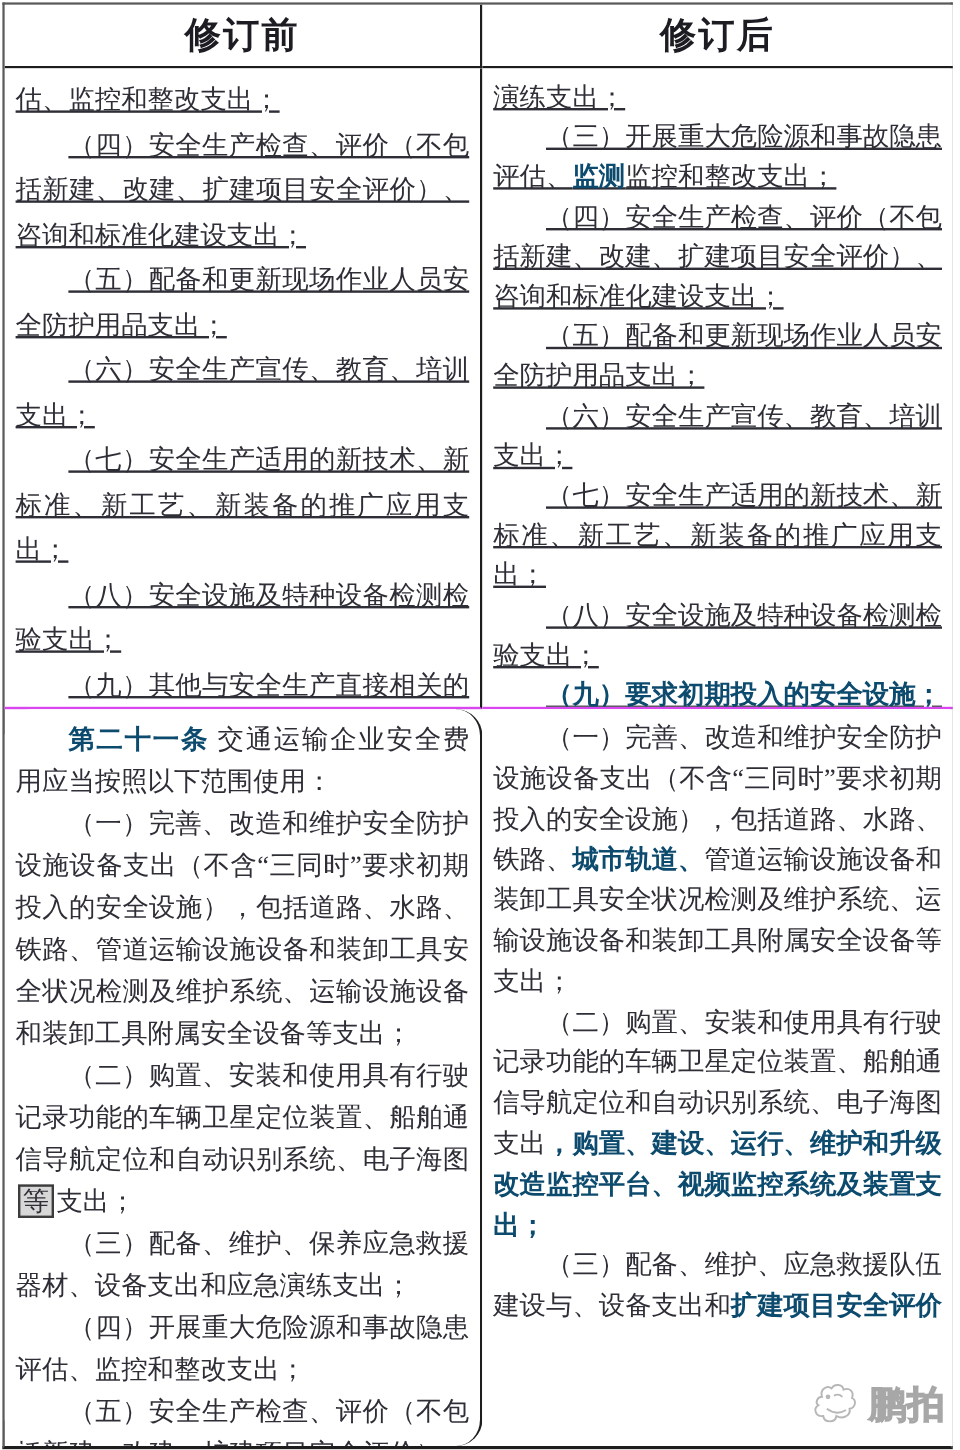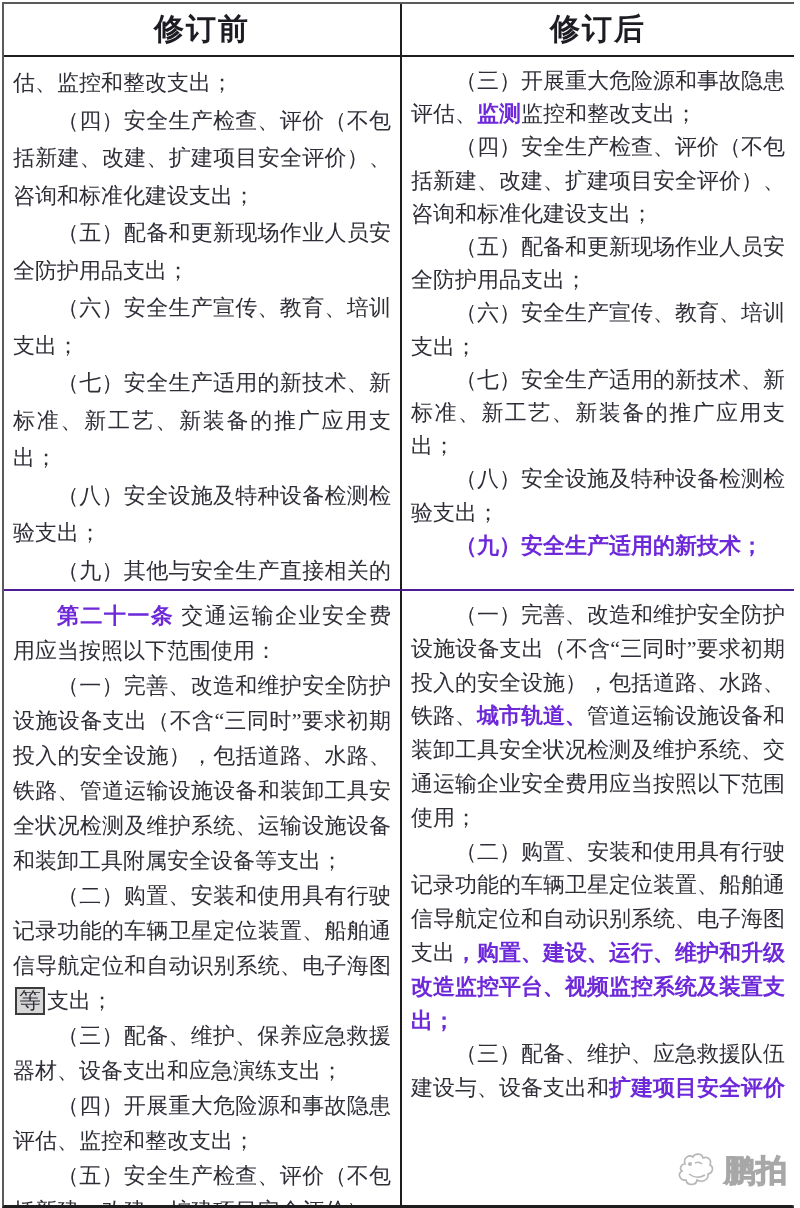--- a/index.html
+++ b/index.html
@@ -23,38 +23,38 @@
     background:#fff;
   }
   .cell { box-sizing:border-box; overflow:hidden; background:#fff; }
   .cell.first { border-right:2px solid #1d1d1d; }
   .hcell {
     border-bottom:2px solid #1d1d1d;
     display:flex; align-items:center; justify-content:center;
     font-size:30px; font-weight:bold; color:#1c1c22;
     letter-spacing:2px;
   }
-  .r1 { border-bottom:2px solid #4c1d95; }
+  .r1 { border-bottom:2px solid #d946ef;text-decoration:underline; }
   .body-cell {
     padding:7px 9px 0 9px;
     font-size:22px;
     text-align:justify;
     word-break:break-all;
   }
   .c-br1 { line-height:37.5px; }
   .c-ar1 { line-height:33.2px; }
-  .c-br2 { line-height:35px; }
+  .c-br2 { line-height:35px;border-radius:22px; }
   .c-ar2 { line-height:33.8px; }
   .para { margin:0; }
   .para.indent { text-indent:2em; }
   .para.gap { }
   .b {
     font-weight:700;
     font-family:"Liberation Sans","DejaVu Sans",sans-serif;
-    color:#6d28d9;
+    color:#0c4a6e;
   }
   .boxed {
     display:inline-block;
     text-indent:0;
     line-height:1.05;
     border:2px solid #3c3c3c;
     background:#d7d7d7;
     padding:0 2px 1px 2px;
     margin:0 2px;
   }
@@ -91,39 +91,40 @@
     <div class="cell body-cell r1 first c-br1">
         <p class="para"><span>估、监控和整改支出；</span></p>
         <p class="para indent"><span>（四）安全生产检查、评价（不包括新建、改建、扩建项目安全评价）、咨询和标准化建设支出；</span></p>
         <p class="para indent"><span>（五）配备和更新现场作业人员安全防护用品支出；</span></p>
         <p class="para indent"><span>（六）安全生产宣传、教育、培训支出；</span></p>
         <p class="para indent"><span>（七）安全生产适用的新技术、新标准、新工艺、新装备的推广应用支出；</span></p>
         <p class="para indent"><span>（八）安全设施及特种设备检测检验支出；</span></p>
         <p class="para indent"><span>（九）其他与安全生产直接相关的支出。</span></p>
       </div>
     <div class="cell body-cell r1 c-ar1">
+        <p class="para"><span>演练支出；</span></p>
         <p class="para indent"><span>（三）开展重大危险源和事故隐患评估、</span><span class="b">监测</span><span>监控和整改支出；</span></p>
         <p class="para indent"><span>（四）安全生产检查、评价（不包括新建、改建、扩建项目安全评价）、咨询和标准化建设支出；</span></p>
         <p class="para indent"><span>（五）配备和更新现场作业人员安全防护用品支出；</span></p>
         <p class="para indent"><span>（六）安全生产宣传、教育、培训支出；</span></p>
         <p class="para indent"><span>（七）安全生产适用的新技术、新标准、新工艺、新装备的推广应用支出；</span></p>
         <p class="para indent"><span>（八）安全设施及特种设备检测检验支出；</span></p>
-        <p class="para indent"><span class="b">（九）安全生产适用的新技术；</span></p>
+        <p class="para indent"><span class="b">（九）要求初期投入的安全设施；</span></p>
       </div>
 
     <div class="cell body-cell first c-br2">
         <p class="para indent"><span class="b">第二十一条</span><span> 交通运输企业安全费用应当按照以下范围使用：</span></p>
         <p class="para indent"><span>（一）完善、改造和维护安全防护设施设备支出（不含“三同时”要求初期投入的安全设施），包括道路、水路、铁路、管道运输设施设备和装卸工具安全状况检测及维护系统、运输设施设备和装卸工具附属安全设备等支出；</span></p>
         <p class="para indent"><span>（二）购置、安装和使用具有行驶记录功能的车辆卫星定位装置、船舶通信导航定位和自动识别系统、电子海图</span><span class="boxed">等</span><span>支出；</span></p>
         <p class="para indent gap"><span>（三）配备、维护、保养应急救援器材、设备支出和应急演练支出；</span></p>
         <p class="para indent"><span>（四）开展重大危险源和事故隐患评估、监控和整改支出；</span></p>
         <p class="para indent"><span>（五）安全生产检查、评价（不包括新建、改建、扩建项目安全评价）、咨询和</span></p>
       </div>
     <div class="cell body-cell c-ar2">
-        <p class="para indent"><span>（一）完善、改造和维护安全防护设施设备支出（不含“三同时”要求初期投入的安全设施），包括道路、水路、铁路、</span><span class="b">城市轨道、</span><span>管道运输设施设备和装卸工具安全状况检测及维护系统、交通运输企业安全费用应当按照以下范围使用；</span></p>
+        <p class="para indent"><span>（一）完善、改造和维护安全防护设施设备支出（不含“三同时”要求初期投入的安全设施），包括道路、水路、铁路、</span><span class="b">城市轨道、</span><span>管道运输设施设备和装卸工具安全状况检测及维护系统、运输设施设备和装卸工具附属安全设备等支出；</span></p>
         <p class="para indent"><span>（二）购置、安装和使用具有行驶记录功能的车辆卫星定位装置、船舶通信导航定位和自动识别系统、电子海图支出</span><span class="b">，购置、建设、运行、维护和升级改造监控平台、视频监控系统及装置支出；</span></p>
         <p class="para indent"><span>（三）配备、维护、应急救援队伍建设与、设备支出和</span><span class="b">扩建项目安全评价</span></p>
       </div>
 
   </div>
 
   <div class="watermark">
     <svg width="46" height="42" viewBox="0 0 46 42" fill="none">
       <path d="M10 14 C8 8, 14 4, 18 7 C20 3, 27 3, 28 8 C33 6, 37 10, 35 15 C39 17, 38 23, 33 24 C34 30, 27 33, 22 30 C21 36, 12 36, 11 30 C5 31, 2 24, 7 21 C4 19, 6 14, 10 14 Z" stroke="#9b9b9b" stroke-width="1.6" fill="#ffffff" opacity="0.9"></path>
       <circle cx="15" cy="14" r="2" fill="#9b9b9b" opacity="0.9"></circle>

